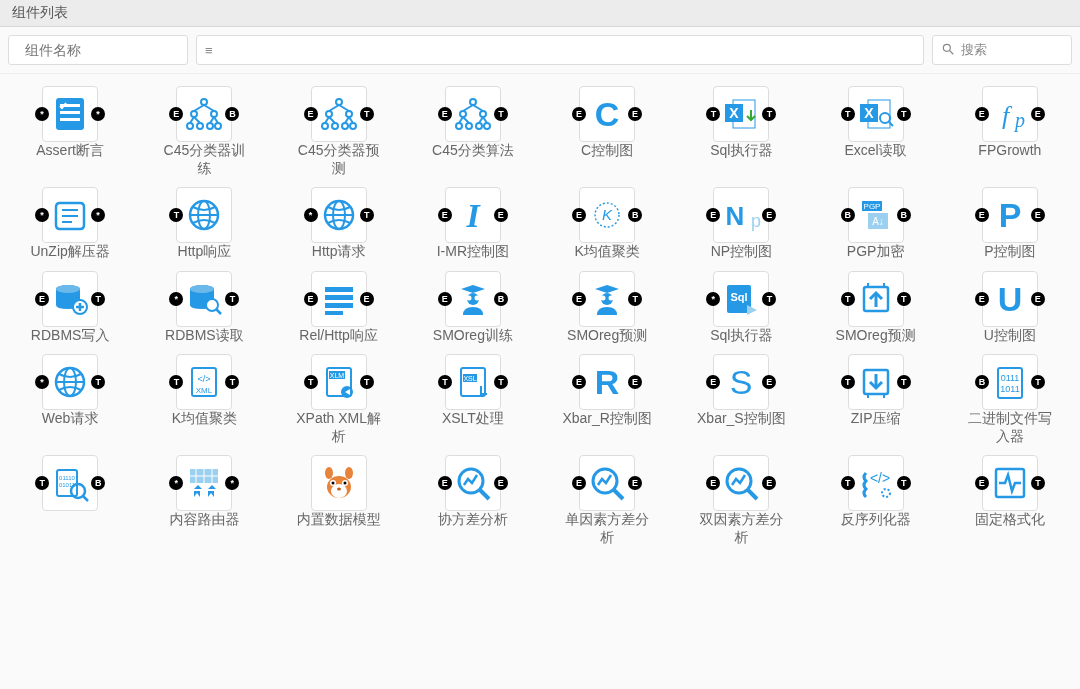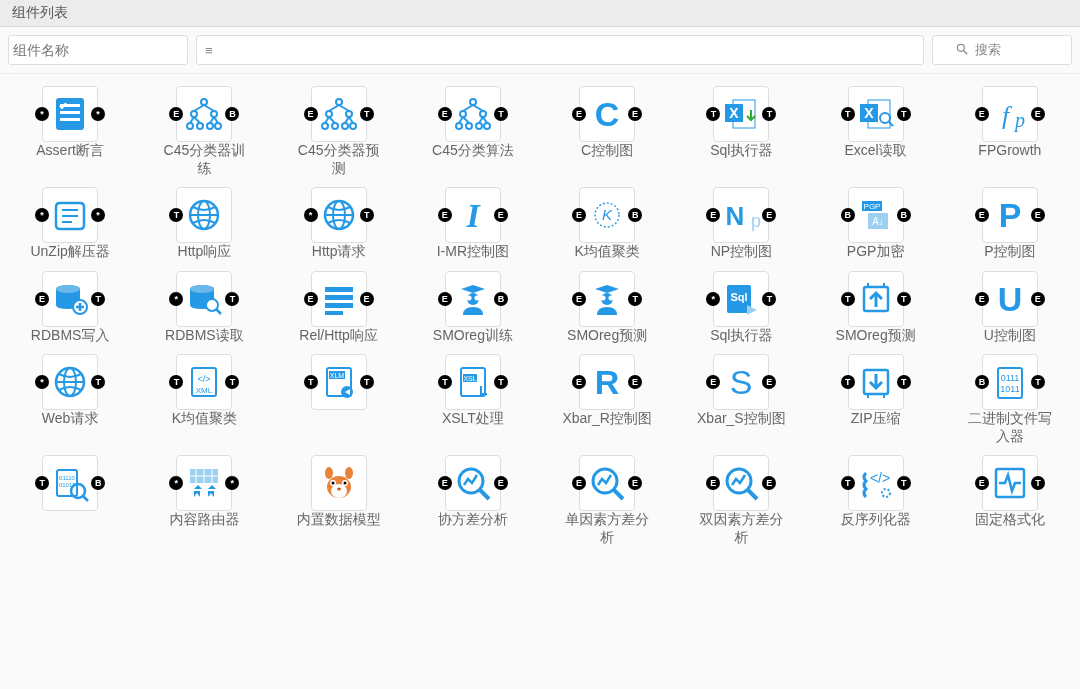--- a/index.html
+++ b/index.html
@@ -23,21 +23,21 @@
   gap: 8px;
   padding: 8px;
   background: #fafafa;
   border-bottom: 1px solid #eee;
 }
 .input-name {
   width: 180px;
   height: 30px;
   border: 1px solid #ddd;
   border-radius: 3px;
-  padding: 0 4px;
+  padding: 0 16px;
   font-size: 14px;
   color: #aaa;
 }
 .breadcrumb-bar {
   flex: 1;
   height: 30px;
   border: 1px solid #ddd;
   border-radius: 3px;
   display: flex;
   align-items: center;
@@ -45,21 +45,21 @@
   color: #888;
   background: #fff;
 }
 .search-box {
   width: 140px;
   height: 30px;
   border: 1px solid #ddd;
   border-radius: 3px;
   display: flex;
   align-items: center;
-  padding: 0 22px;
+  padding: 0 8px;
   gap: 6px;
   color: #888;
   background: #fff;
 }
 .grid {
   display: grid;
   grid-template-columns: repeat(8, 1fr);
   gap: 10px 10px;
   padding: 12px 8px;
 }
@@ -493,20 +493,21 @@
         <svg class="ic" viewBox="0 0 40 40">
           <rect x="8" y="6" width="24" height="28" rx="2" fill="none" stroke="#2699e6" stroke-width="2"></rect>
           <rect x="10" y="9" width="16" height="8" fill="#2699e6"></rect>
           <text x="18" y="16" font-size="7" text-anchor="middle" fill="#fff">XLM</text>
           <circle cx="28" cy="30" r="6" fill="#2699e6"></circle>
           <polygon points="26,30 31,27 31,33" fill="#fff"></polygon>
         </svg>
         <div class="port port-left">T</div>
         <div class="port port-right">T</div>
       </div>
+      <div class="comp-label">XPath XML解析</div>
     </div>
     <div class="comp">
       <div class="comp-icon">
         <svg class="ic" viewBox="0 0 40 40">
           <rect x="8" y="6" width="24" height="28" rx="2" fill="none" stroke="#2699e6" stroke-width="2"></rect>
           <rect x="10" y="12" width="14" height="8" fill="#2699e6"></rect>
           <text x="17" y="19" font-size="7" text-anchor="middle" fill="#fff">XSL</text>
           <path d="M28 24 L28 32 L34 32" fill="none" stroke="#2699e6" stroke-width="2"></path>
         </svg>
         <div class="port port-left">T</div>

